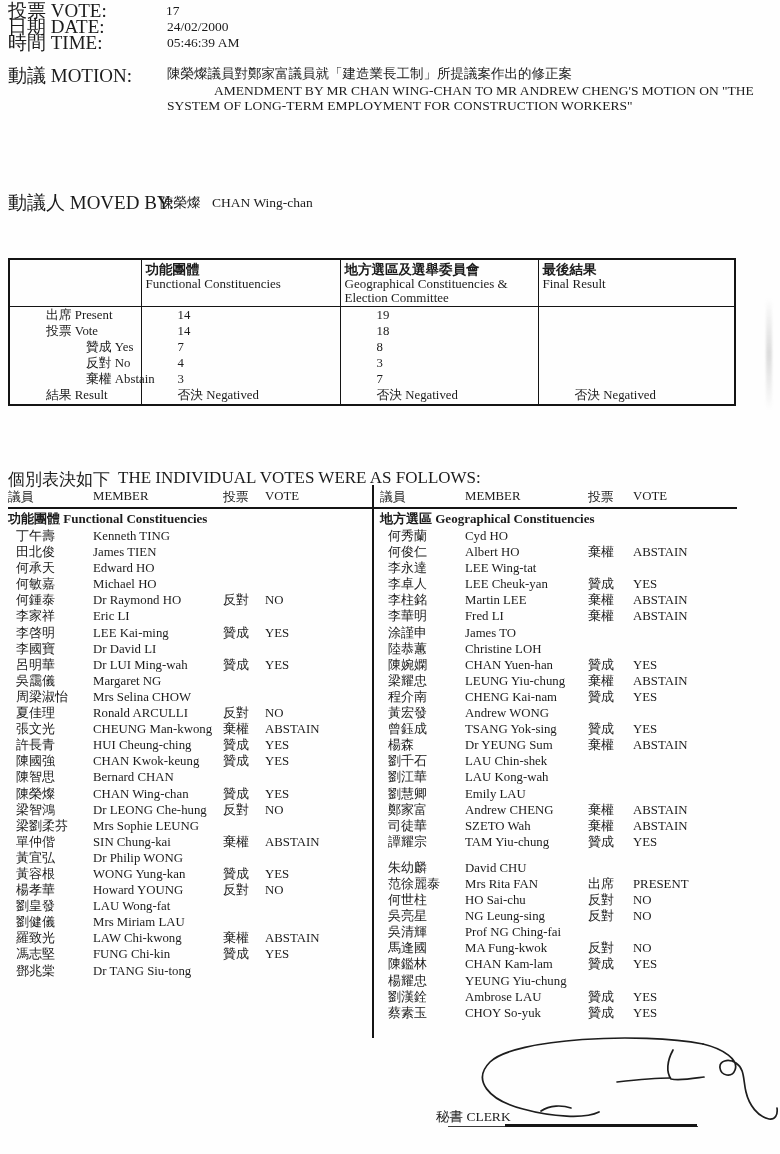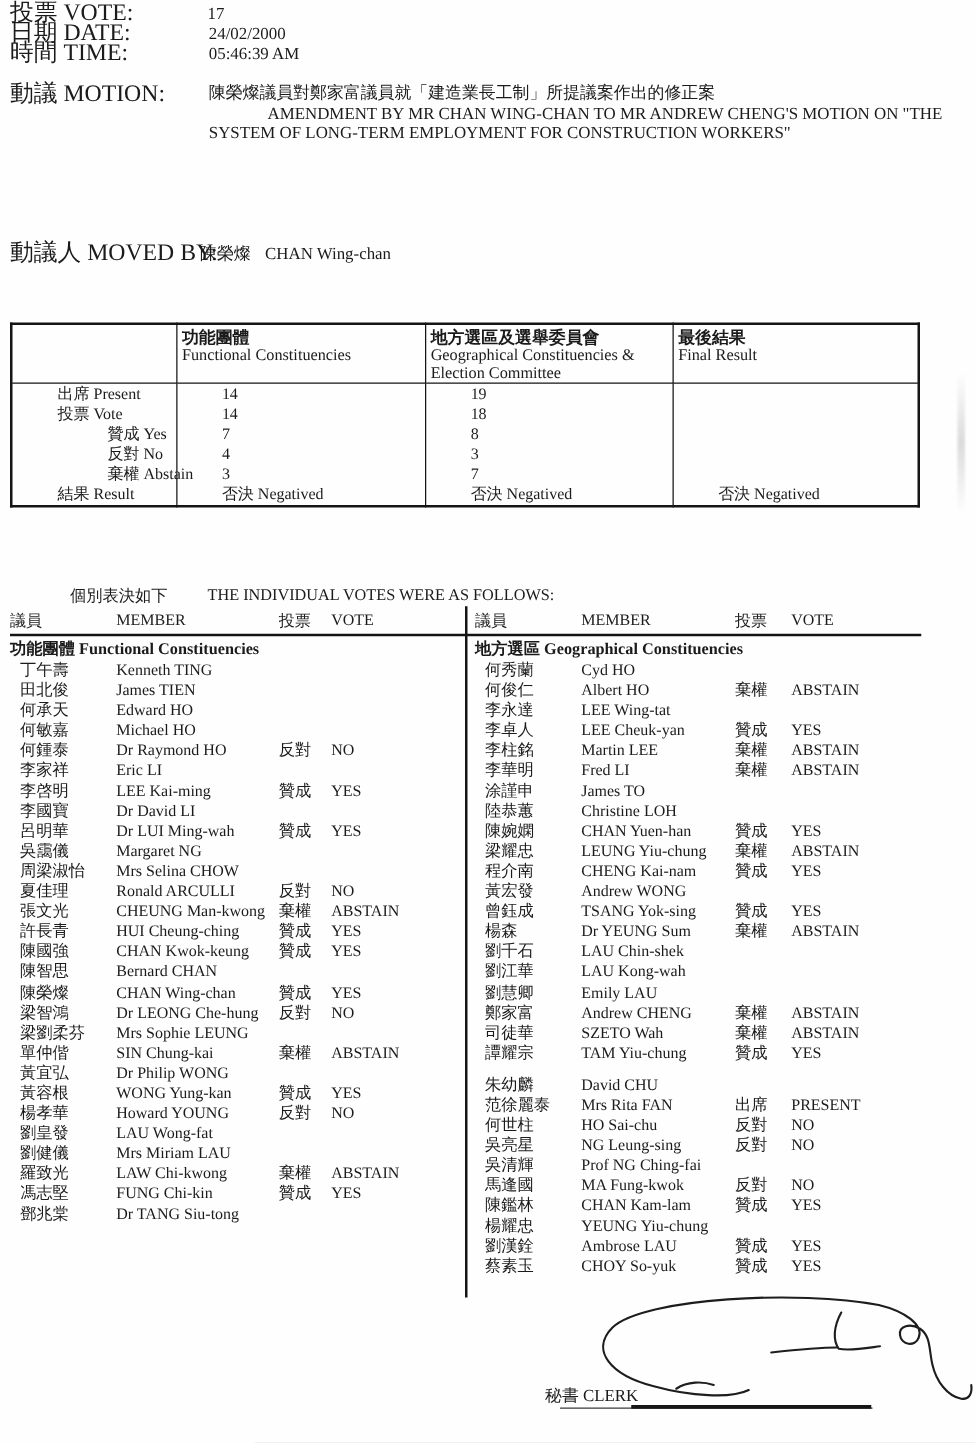--- a/index.html
+++ b/index.html
@@ -20,21 +20,21 @@
     border:1.6px solid #141414; padding:0; vertical-align:top; text-align:left;
     font-weight:normal;}
   table.summary{border:2px solid #141414;}
   .th-inner{padding:2px 4px 1px 4px;}
   .th-zh{font-size:13.5px; font-weight:bold; line-height:15px;}
   .th-en{font-size:13px; line-height:14px; white-space:pre-line;}
   td.body-cell{height:97px;}
   .tline{font-size:12.8px; line-height:16.1px; height:16.1px; padding-left:4px; white-space:nowrap;margin-left:32px;}
   .tline.indent{padding-left:44px;}
   
-  .intro{font-size:13px; white-space:nowrap;margin-left:48px;}
+  .intro{font-size:17px; white-space:nowrap;}
   .list-head{font-size:12.8px; white-space:nowrap;}
   .rule{position:absolute; left:8px; top:507px; width:729px; height:2.4px; background:#141414;}
   .vdivider{position:absolute; left:372px; top:485px; width:1.6px; height:553px; background:#141414;}
   .mcol{position:absolute; top:511px;}
   .sec-title{height:17px; line-height:16px; font-size:13px; font-weight:bold; white-space:nowrap;}
   .mrow{position:relative; height:16.1px;}
   .mrow span{position:absolute; top:0; line-height:16.1px; white-space:nowrap; display:block;}
   .mz{left:8px; font-size:13px;}
   .me{left:85px; font-size:12.8px;}
   .left-col .mvz{left:215px; font-size:13px;}

